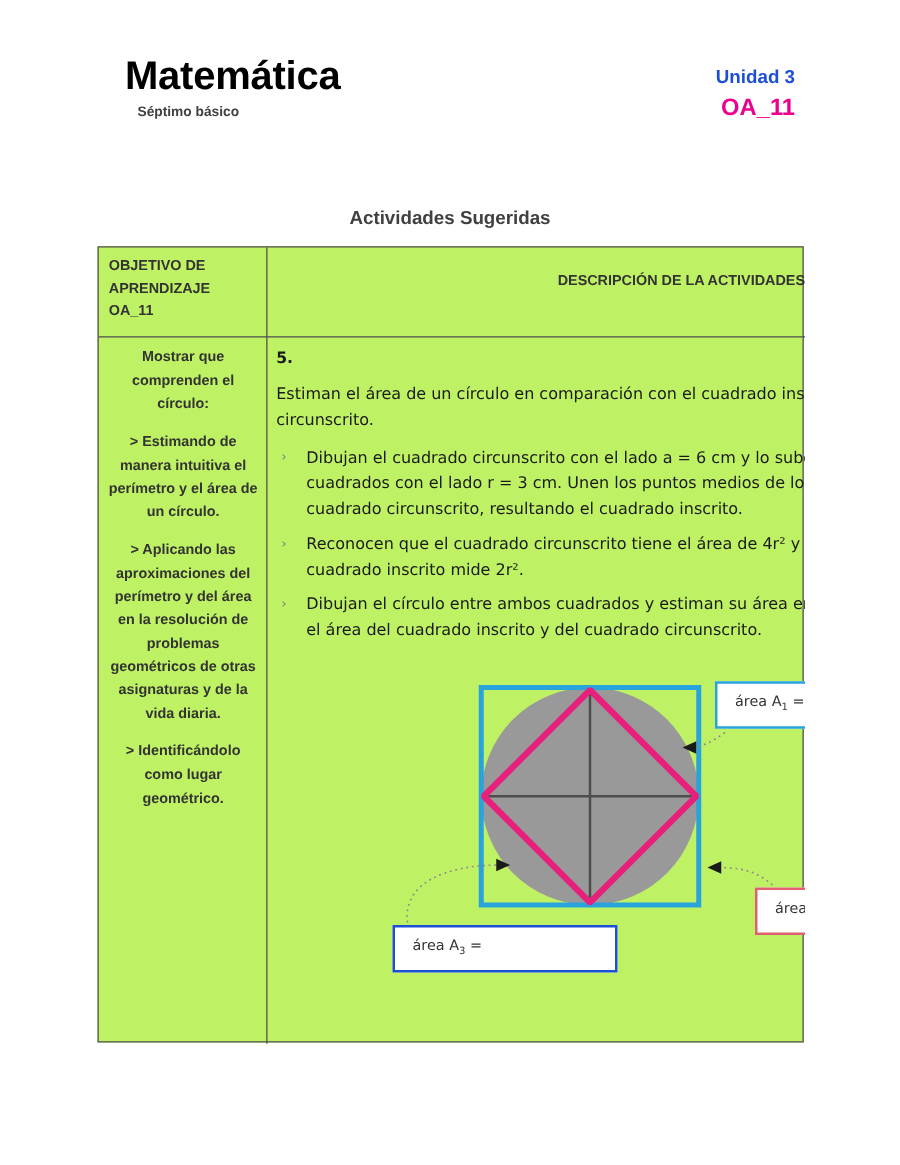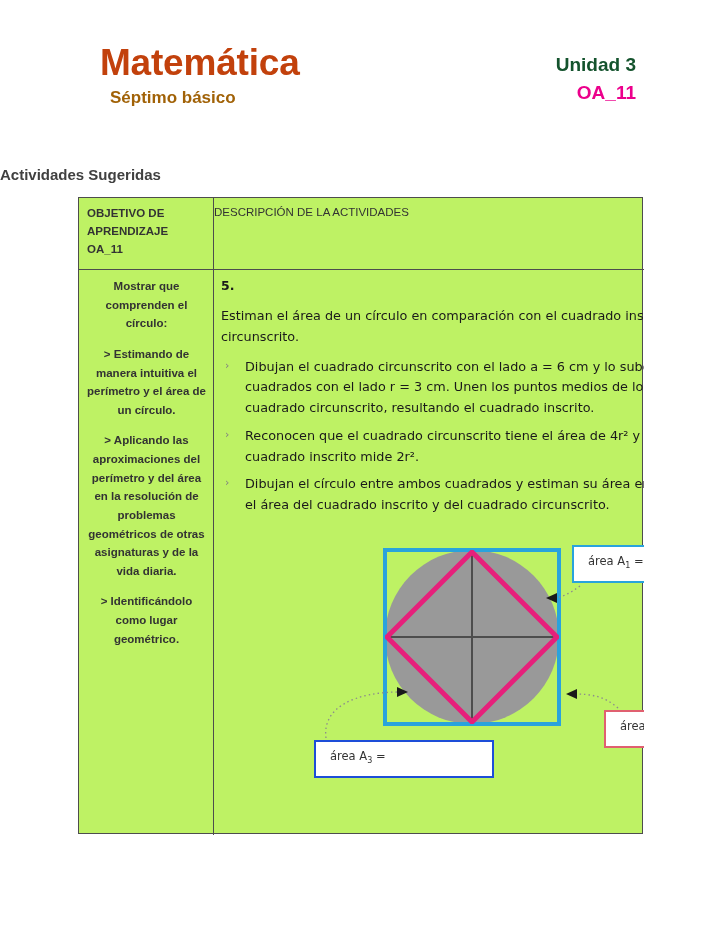--- a/index.html
+++ b/index.html
@@ -24,62 +24,62 @@
     left: 0; top: 0;
     width: 720px;
     height: 130px;
   }
   .hdr-left {
     position: absolute;
     left: 100px;
     top: 44px;
   }
   .subject-title {
-    font-size: 37px;
-    font-weight: bold;
-    color: #c2410c;
+    font-size: 32px;
+    font-weight: bold;
+    color: #000000;
     line-height: 1.05;
     letter-spacing: -0.2px;
     margin: 0;
   }
   .grade-title {
-    font-size: 17px;
-    font-weight: bold;
-    color: #a16207;
+    font-size: 11px;
+    font-weight: bold;
+    color: #404040;
     line-height: 1.1;
     margin: 6px 0 0 10px;
   }
   .hdr-right {
     position: absolute;
     right: 84px;
     top: 52px;
     text-align: right;
   }
   .unit-label {
-    font-size: 19px;
-    font-weight: bold;
-    color: #14532d;
+    font-size: 15px;
+    font-weight: bold;
+    color: #1d4ed8;
     line-height: 1.35;
     margin: 0;
   }
   .oa-label {
     font-size: 19px;
     font-weight: bold;
     color: #ec008c;
     line-height: 1.35;
     margin: 2px 0 0 0;
   }
 
   
   .section-title {
     position: absolute;
     left: 0;
     top: 166px;
     width: 720px;
-    text-align: left;
+    text-align: center;
     font-size: 15px;
     font-weight: bold;
     color: #404040;
   }
 
   
   .act-table {
     position: absolute;
     left: 78px;
     top: 197px;
@@ -111,26 +111,26 @@
     left: 0; top: 0;
     width: 134px;
     padding: 7px 6px 0 8px;
     font-size: 11.5px;
     font-weight: bold;
     color: #333333;
     line-height: 1.55;
   }
   .th-descripcion {
     position: absolute;
-    left: 135px; top: 0;
+    left: 135px; top: 13px;
     width: 430px;
     padding-top: 8px;
-    text-align: left;
+    text-align: right;
     font-size: 11.5px;
-    font-weight: normal;
+    font-weight: bold;
     color: #333333;
   }
 
   
   .td-objetivo {
     position: absolute;
     left: 0;
     top: 72px;
     width: 134px;
     padding: 7px 7px 0 8px;

